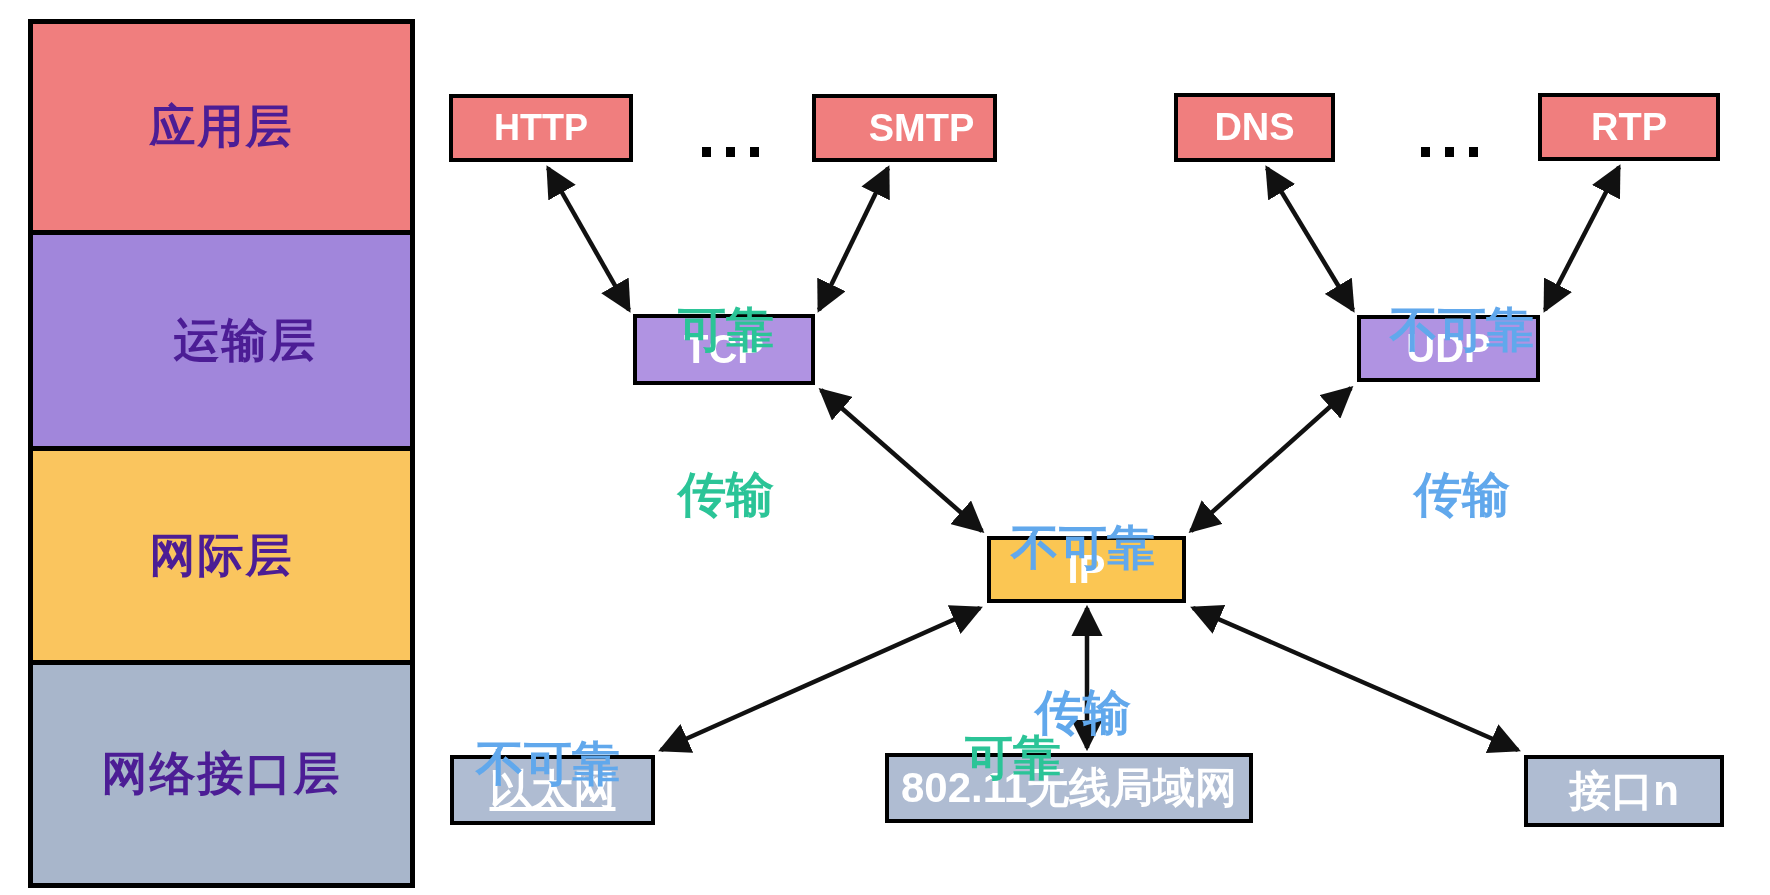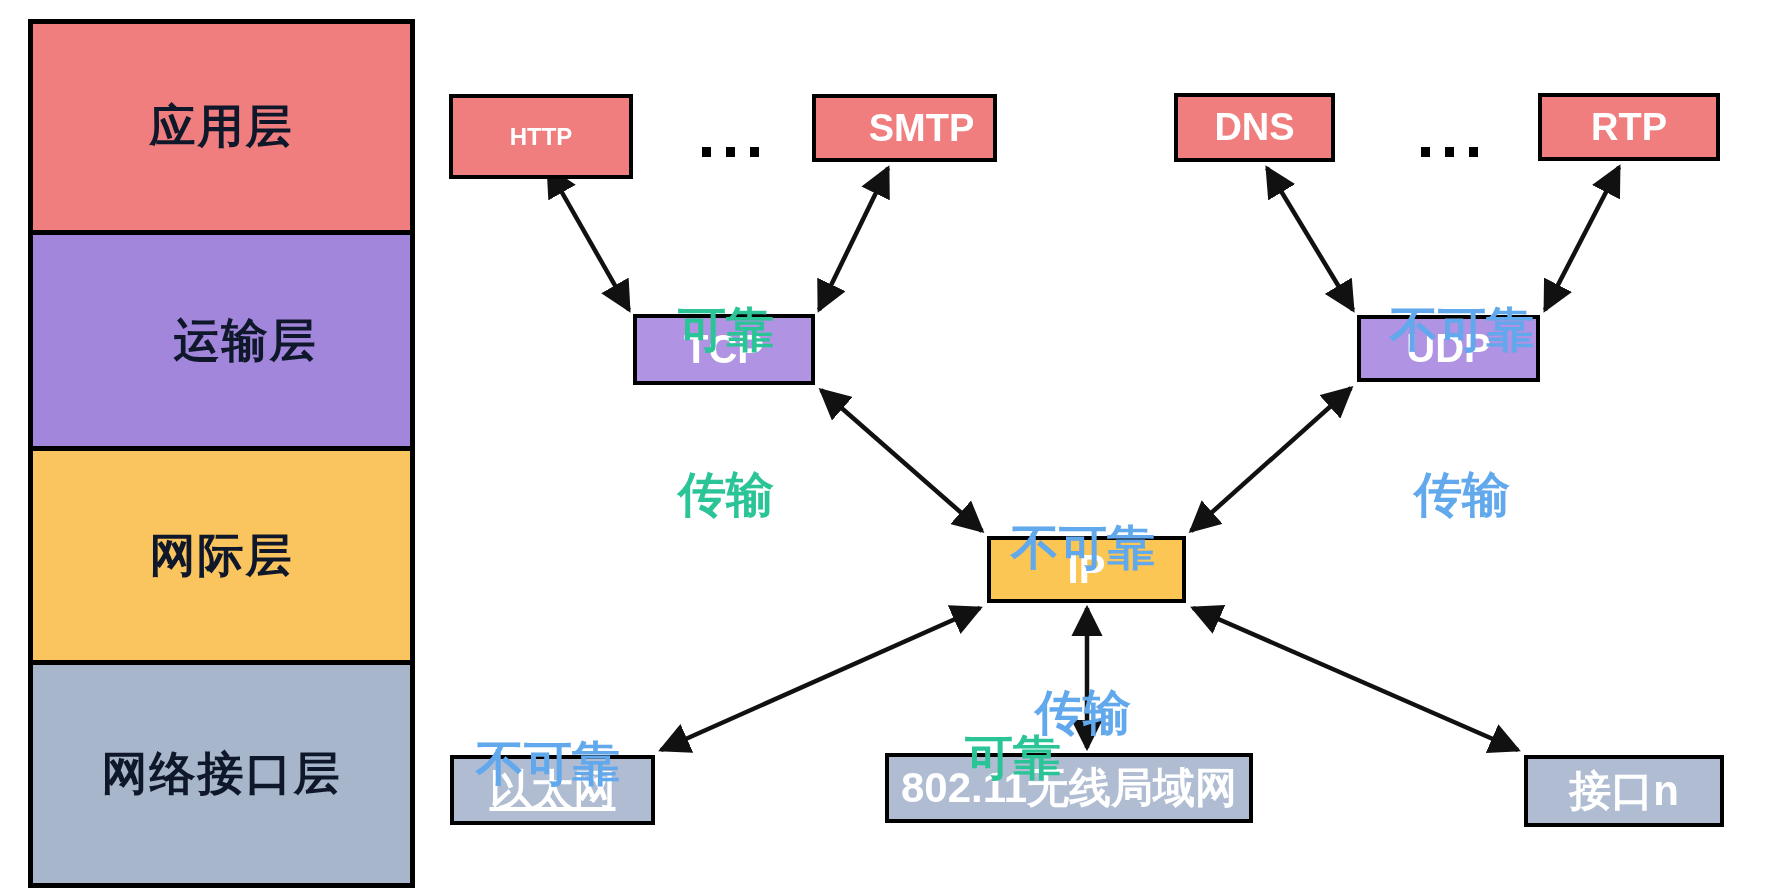--- a/index.html
+++ b/index.html
@@ -8,37 +8,37 @@
     font-family:"Liberation Sans","DejaVu Sans",sans-serif;font-weight:bold;
   }
   
   .stack{
     position:absolute;left:28px;top:19px;width:387px;height:869px;
     background:#000;display:flex;flex-direction:column;gap:5px;padding:5px;
     box-sizing:border-box;
   }
   .layer{
     display:flex;align-items:center;justify-content:center;
-    color:#0f172a;font-size:46px;letter-spacing:2px;
+    color:#4c1d95;font-size:46px;letter-spacing:2px;
   }
   .layer.l0{flex:0 0 206px;background:var(--salmon,#F07E7E);}
   .layer.l1{flex:0 0 211px;background:var(--purple-layer,#A186DB);padding-left:48px;}
   .layer.l2{flex:0 0 209px;background:var(--yellow-layer,#FAC55E);}
   .layer.l3{flex:1;background:var(--gray-layer,#A8B6CB);}
   
   .box{
     position:absolute;box-sizing:border-box;border:4px solid #000;
     display:flex;align-items:center;justify-content:center;
     color:#fff;font-size:40px;
   }
   .box.red{background:var(--salmon,#F07E7E);}
   .box.purple{background:var(--purple-box,#B093E2);}
   .box.yellow{background:var(--yellow-box,#FBC653);}
   .box.gray{background:var(--gray-box,#AFBCD2);}
-  #box-http{left:449px;top:94px;width:184px;height:85px;font-size:24px;}
+  #box-http{left:449px;top:94px;width:184px;height:68px;font-size:36px;}
   #box-smtp{left:812px;top:94px;width:185px;height:68px;font-size:38px;padding-left:34px;}
   #box-dns{left:1174px;top:93px;width:161px;height:69px;font-size:38px;}
   #box-rtp{left:1538px;top:93px;width:182px;height:68px;font-size:38px;}
   #box-tcp{left:633px;top:314px;width:182px;height:71px;}
   #box-udp{left:1357px;top:315px;width:183px;height:67px;}
   #box-ip{left:987px;top:536px;width:199px;height:67px;}
   #box-ethernet{left:450px;top:755px;width:205px;height:70px;font-size:42px;text-decoration:underline;}
   #box-wlan{left:885px;top:753px;width:368px;height:70px;font-size:42px;}
   #box-interface-n{left:1524px;top:755px;width:200px;height:72px;font-size:42px;}
   

